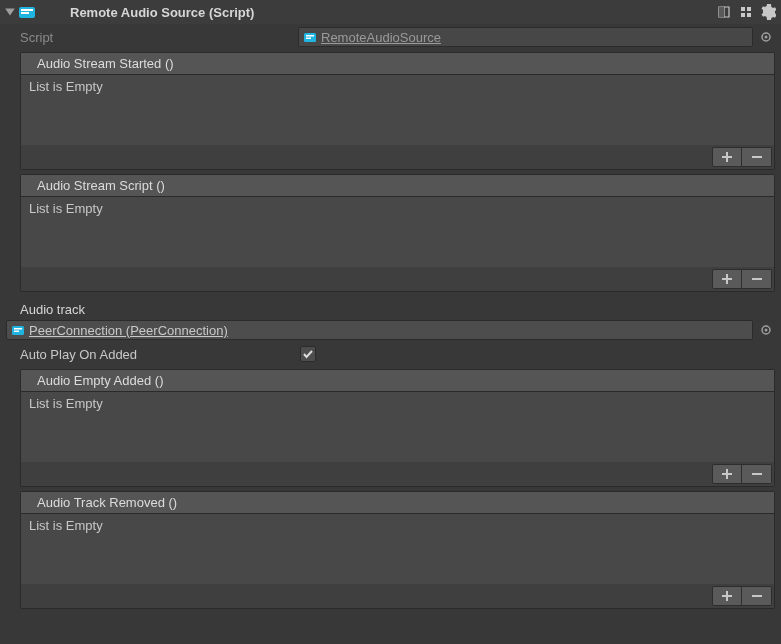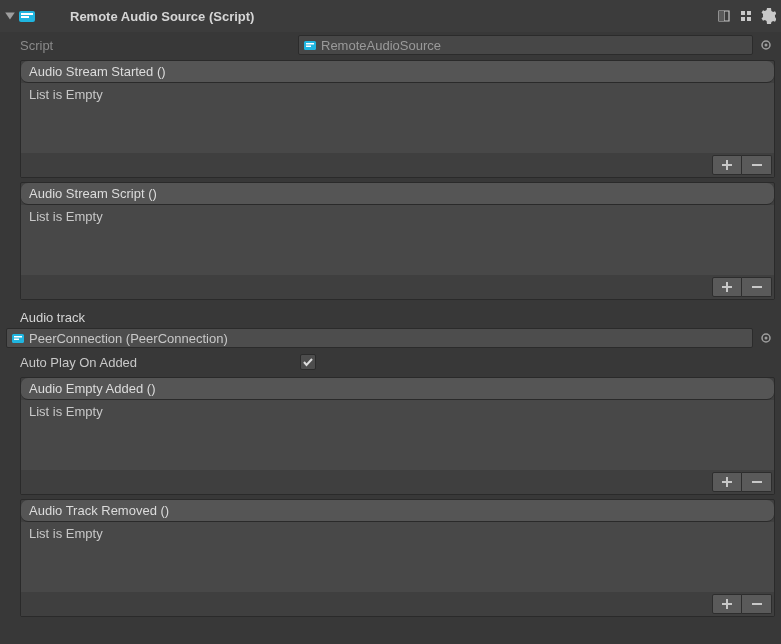--- a/index.html
+++ b/index.html
@@ -9,21 +9,21 @@
     background: #383838;
     font-family: Arial, Helvetica, sans-serif;
     font-size: 13px;
     color: #c8c8c8;
     overflow: hidden;
   }
   .component-header {
     display: flex;
     align-items: center;
     height: 24px;
-    padding: 16px 4px;
+    padding: 8px 4px;
     background: #3c3c3c;
   }
   .foldout-arrow {
     width: 12px;
     height: 12px;
     display: flex;
     align-items: center;
     justify-content: center;
     cursor: pointer;
   }
@@ -77,20 +77,21 @@
     height: 20px;
     background: #4d4d4d;
     border: 1px solid #2b2b2b;
     border-radius: 2px;
     display: flex;
     align-items: center;
     padding: 0 4px;
     color: #c8c8c8;
     cursor: pointer;
     overflow: hidden;
+    text-decoration: underline;
   }
   .object-field.dim { color: #9a9a9a; background: #474747; }
   .object-field .obj-icon { width: 14px; height: 14px; margin-right: 4px; flex-shrink:0; }
   .object-picker {
     width: 18px;
     height: 18px;
     margin-left: 4px;
     display: flex;
     align-items: center;
     justify-content: center;
@@ -113,24 +114,23 @@
   .checkbox-field svg { width: 12px; height: 12px; fill: #dcdcdc; }
 
   .event-block {
     margin: 4px 0 2px 14px;
     border: 1px solid #2a2a2a;
     border-radius: 2px;
     background: #3f3f3f;
   }
   .event-header {
     background: #555555;
-    padding: 3px 8px;
+    padding: 3px 16px;
     color: #dcdcdc;
     border-bottom: 1px solid #2a2a2a;
-    border-radius: 7px;
   }
   .event-body {
     min-height: 70px;
     background: #484848;
     padding: 4px 8px;
     color: #c8c8c8;
   }
   .event-footer {
     display: flex;
     justify-content: flex-end;

